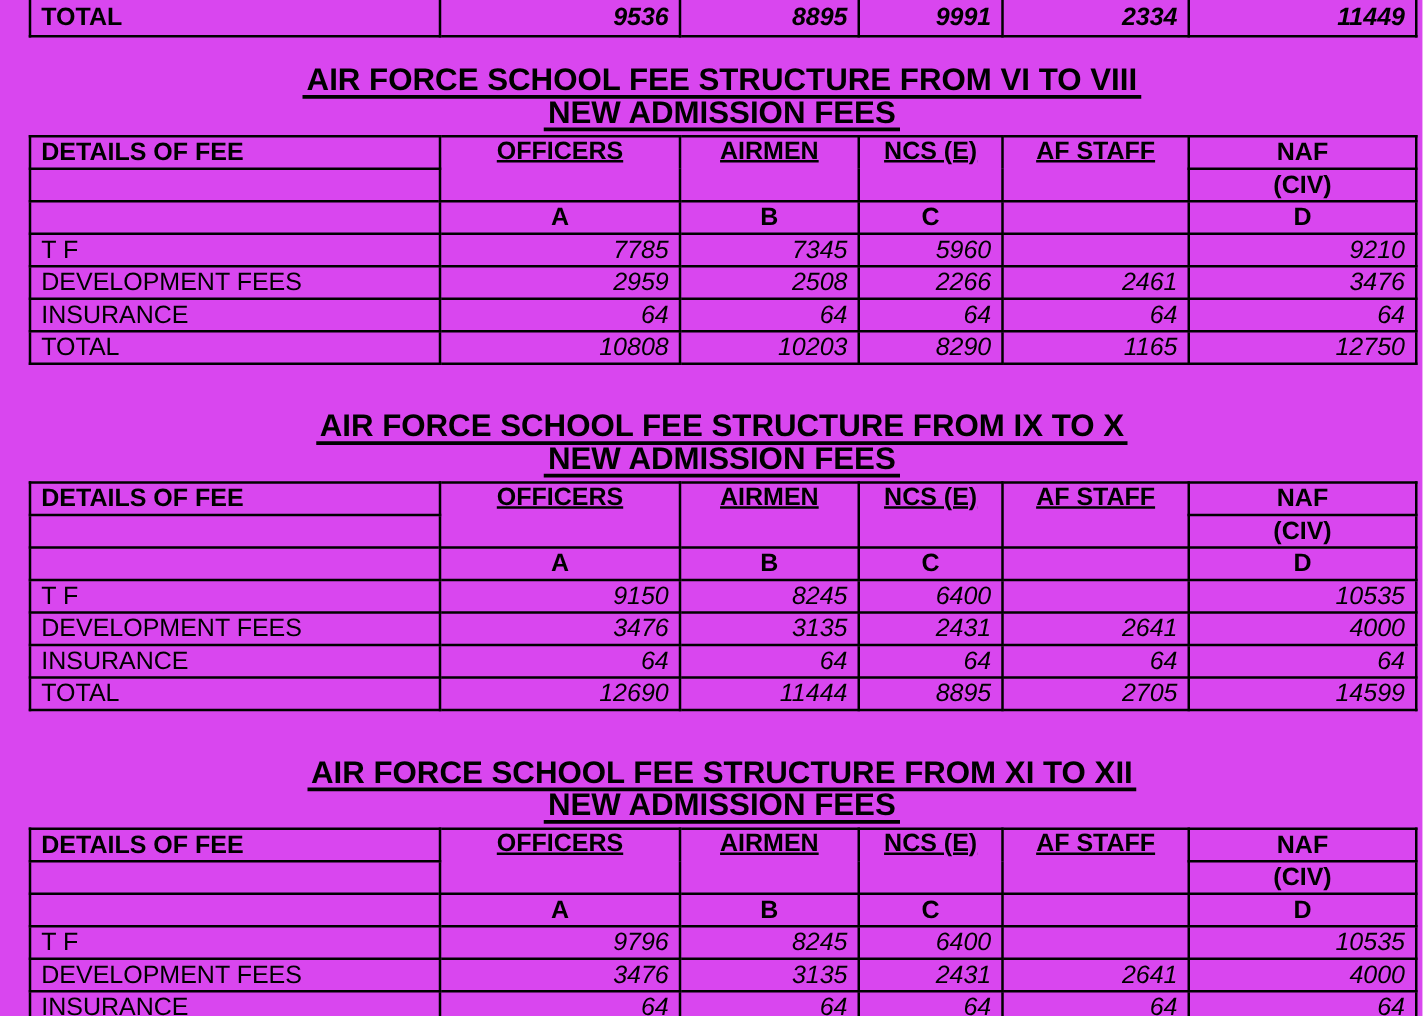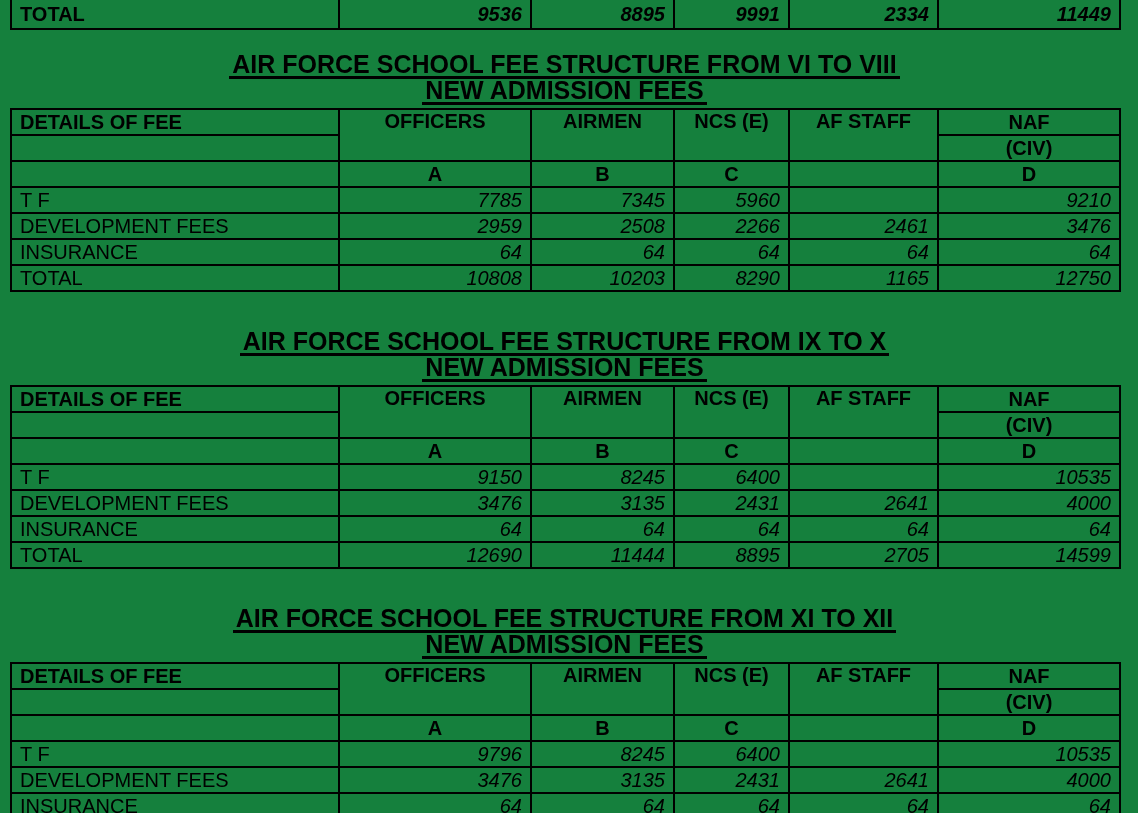--- a/index.html
+++ b/index.html
@@ -1,25 +1,25 @@
 <!DOCTYPE html>
 <html><head>
 <meta charset="utf-8">
 <style>
   html, body { margin: 0; padding: 0; background: #fff; }
   .page {
     position: relative;
     width: 1138px;
     height: 813px;
-    background: #15803d;
+    background: #d946ef;
     color: #000000;
     font-family: "Liberation Sans", sans-serif;
     overflow: hidden;
     box-sizing: border-box;
-    padding-left: 10px;
+    padding-left: 23px;
   }
   table {
     border-collapse: collapse;
     table-layout: fixed;
     width: 1109px;
   }
   col.c1 { width: 328px; }
   col.c2 { width: 192px; }
   col.c3 { width: 143px; }
   col.c4 { width: 115px; }
@@ -33,21 +33,21 @@
     font-size: 20px;
     line-height: 22px;
     white-space: nowrap;
     overflow: hidden;
     vertical-align: middle;
   }
   th { font-weight: bold; text-align: center; }
   td { font-weight: normal; }
   .left  { text-align: left; }
   .num   { text-align: right; font-style: italic; }
-  .vtop  { vertical-align: top; }
+  .vtop  { vertical-align: top; text-decoration: underline; }
 
   
   .partial td {
     border-top: none;
     height: 28px;
     font-weight: bold;
   }
 
   
   .title-wrap { width: 1109px; text-align: center; }

